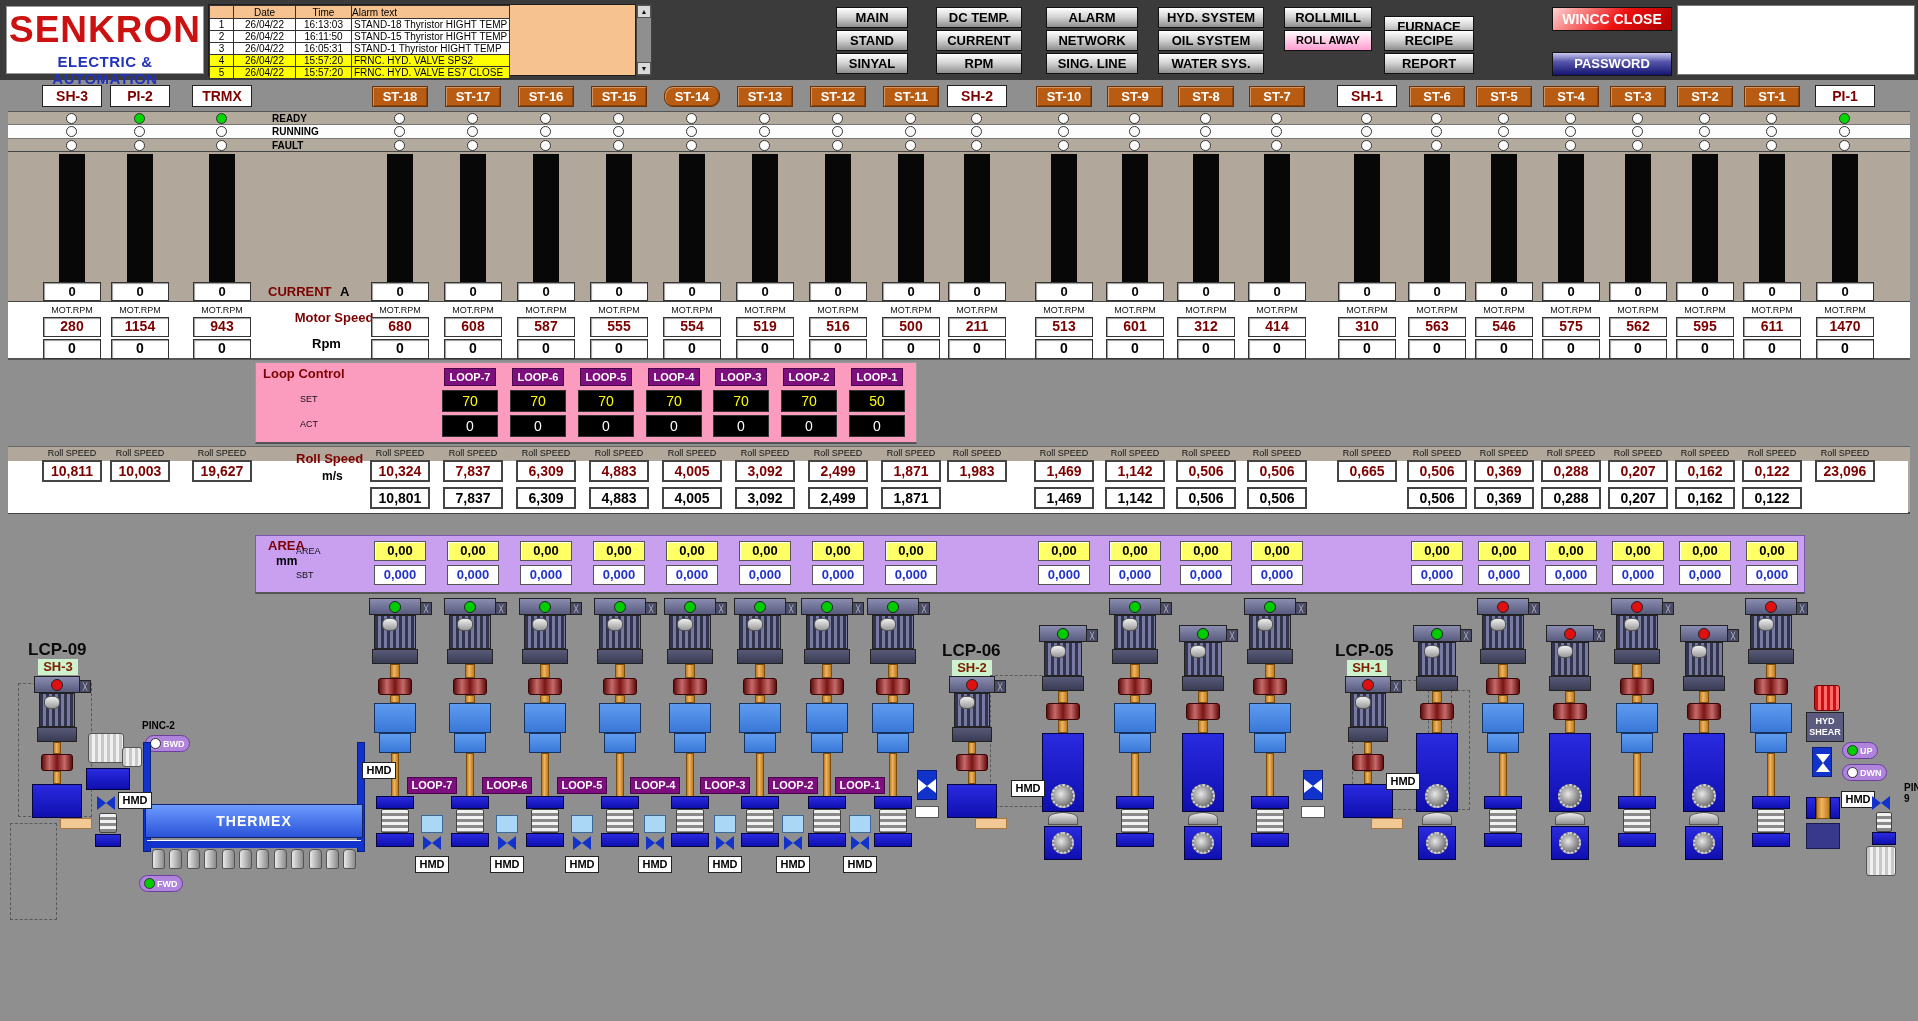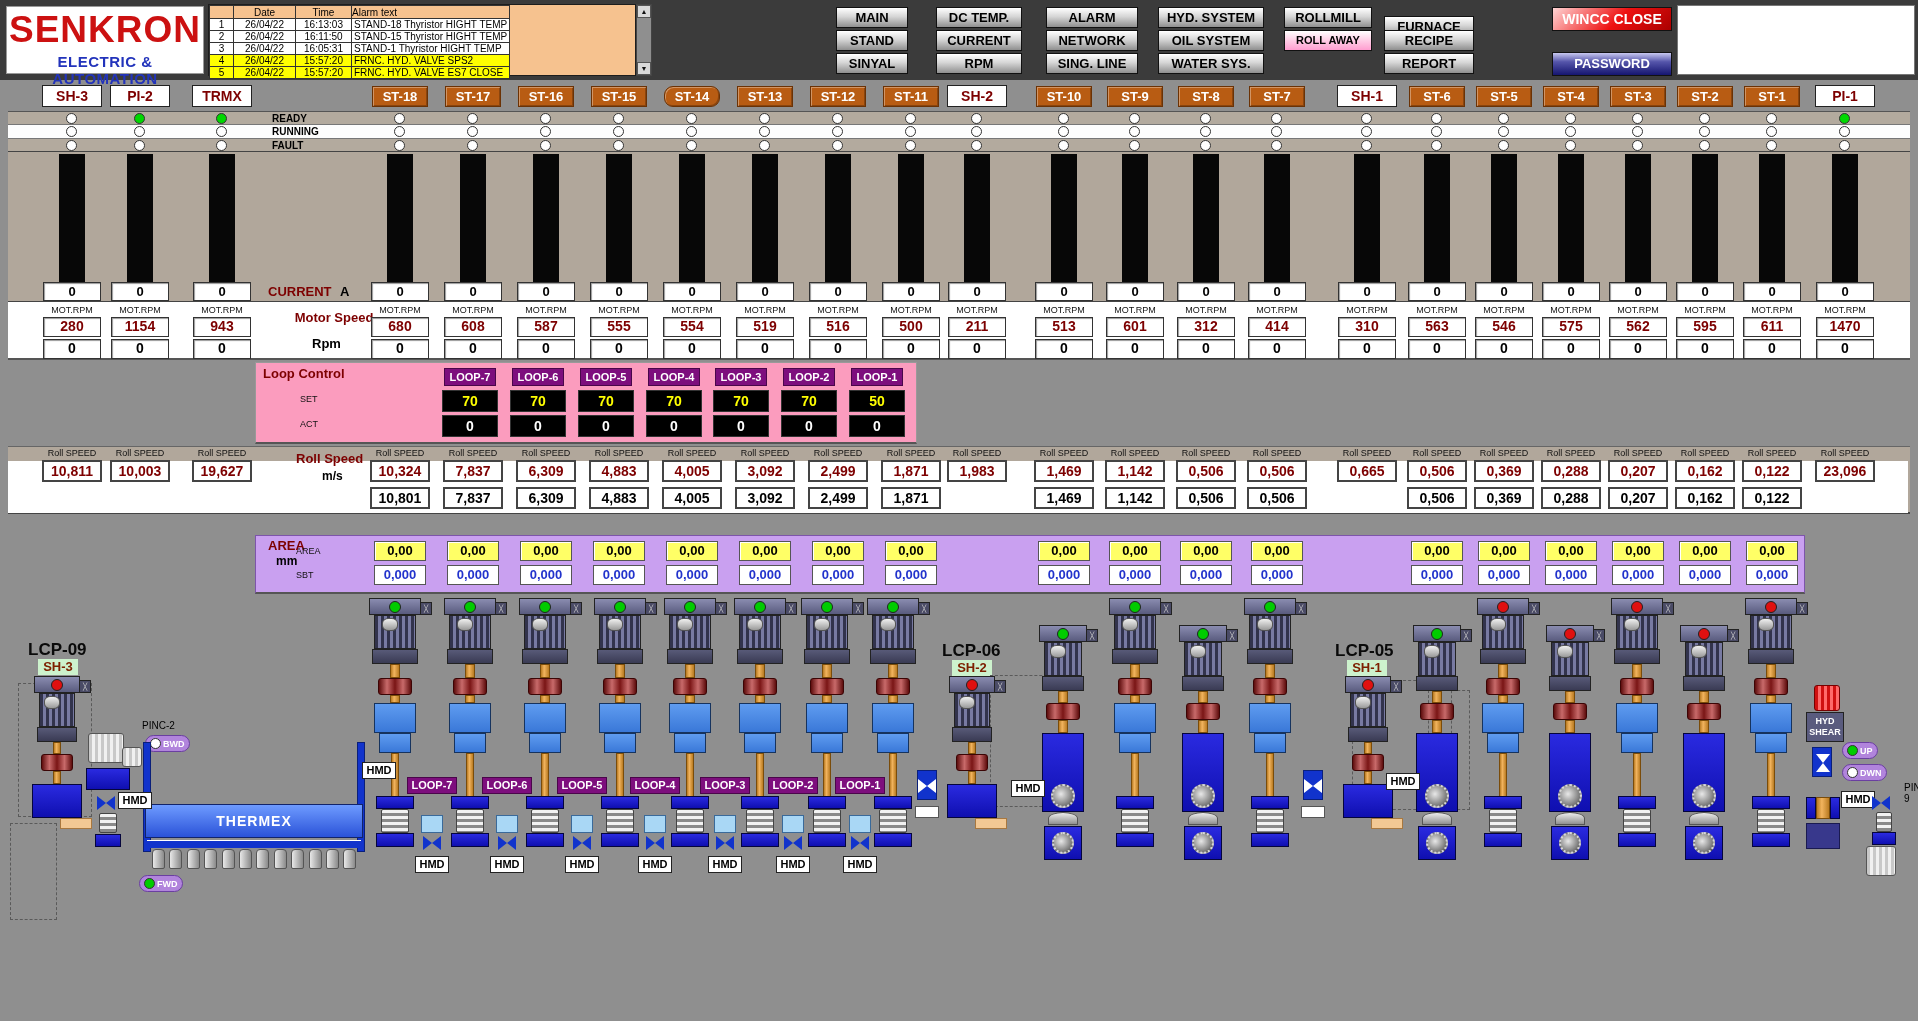--- a/index.html
+++ b/index.html
@@ -48,21 +48,21 @@
   .valbox{position:absolute;width:58px;height:19px;background:#fff;border:1px solid #333;box-shadow:inset 1px 1px 1px rgba(0,0,0,.4), inset -1px -1px 0 rgba(255,255,255,.8);font-weight:bold;font-size:13px;text-align:center;line-height:17px;color:#000;}
   .valbox.set{color:#7d0000;font-size:14px;height:20px;}
   .valbox.act{color:#000;font-size:14px;height:20px;}
   .whiteband{position:absolute;left:8px;top:302px;width:1902px;height:58px;background:#fff;border-bottom:2px solid #555;}
   .mini{position:absolute;width:64px;text-align:center;font-size:9px;color:#111;}
   .dk{color:#7d0000;font-weight:bold;font-size:13px;position:absolute;}
   .bk{color:#000;font-weight:bold;font-size:13px;position:absolute;}
   .tiny{position:absolute;font-size:9px;color:#111;}
   .loop-panel{position:absolute;left:255px;top:362px;width:662px;height:82px;background:#fb9cbe;border:1px solid #999;border-bottom:2px solid #555;}
   .loop-hdr{position:absolute;top:368px;width:52px;height:18px;background:#7d0e7d;color:#fff;font-weight:bold;font-size:11px;text-align:center;line-height:16px;border:1px solid #4a064a;}
-  .loop-val{position:absolute;width:56px;height:22px;background:#000;border:1px solid #333;font-weight:bold;font-size:14px;text-align:center;line-height:20px;}
+  .loop-val{position:absolute;width:56px;height:22px;background:#000;border:1px solid #333;font-weight:normal;font-size:14px;text-align:center;line-height:20px;}
   .loop-val.set{top:390px;color:#ffff00;}
   .loop-val.act{top:415px;color:#fff;}
   .roll-strip{position:absolute;left:8px;top:446px;width:1902px;height:68px;background:#b1a79b;border-top:1px solid #666;border-bottom:2px solid #444;}
   .roll-white{position:absolute;left:0;top:14px;width:1900px;height:52px;background:#fff;}
   .rollbox{position:absolute;width:60px;height:22px;background:#fff;border:2px solid #444;font-weight:bold;font-size:14px;text-align:center;line-height:18px;}
   .rollbox.set{color:#7d0000;}
   .rollbox.act{color:#000;}
   .area-panel{position:absolute;left:255px;top:535px;width:1550px;height:59px;background:#c9a0f0;border:1px solid #7d55aa;border-bottom:2px solid #555;}
   .areabox{position:absolute;top:541px;width:52px;height:20px;background:#ffff66;border:1px solid #555;box-shadow:inset 1px 1px 0 #fff;font-weight:bold;font-size:13px;color:#000;text-align:center;line-height:18px;}
   .sbtbox{position:absolute;top:565px;width:52px;height:20px;background:#fff;border:1px solid #555;font-weight:bold;font-size:13px;color:#2233cc;text-align:center;line-height:18px;}
@@ -90,21 +90,21 @@
   .bowtie::before,.bowtie::after{content:"";position:absolute;top:0;border-top:7px solid transparent;border-bottom:7px solid transparent;}
   .bowtie::before{left:0;border-left:9px solid #1133cc;}
   .bowtie::after{right:0;border-right:9px solid #1133cc;}
   .bowtie.white::before{border-left-color:#fff;}
   .bowtie.white::after{border-right-color:#fff;}
   .rot90{transform:rotate(90deg);}
   .hmd{position:absolute;width:34px;height:17px;background:#fff;border:1px solid #222;color:#000;font-weight:bold;font-size:11px;text-align:center;line-height:15px;}
   .loop-tag{position:absolute;width:50px;height:17px;background:#7d0e7d;color:#fff;font-weight:bold;font-size:11px;text-align:center;line-height:15px;border:1px solid #4a064a;}
   .lcp{position:absolute;font-weight:bold;font-size:17px;color:#0a0a0a;}
   .shtag{position:absolute;width:40px;height:16px;background:#cdf2cd;color:#7d2000;font-weight:bold;font-size:13px;text-align:center;line-height:15px;}
-  .pinc{position:absolute;font-weight:normal;font-size:10px;color:#000;padding-left:48px;}
+  .pinc{position:absolute;font-weight:bold;font-size:10px;color:#000;padding-left:48px;}
   .chip{position:absolute;height:17px;background:#b184dc;border:1px solid #6a3fa0;border-radius:9px;color:#fff;font-weight:bold;font-size:9px;display:flex;align-items:center;gap:2px;padding:0 4px;}
   .chip .dot{width:11px;height:11px;border-radius:50%;border:1px solid #333;background:#fff;flex:0 0 auto;}
   .chip .dot.green{background:#00cc00;}
   .thermex-main{position:absolute;left:145px;top:804px;width:218px;height:34px;background:linear-gradient(180deg,#6e9bff,#2a52d8);border:1px solid #12246a;color:#fff;font-weight:bold;font-size:14px;text-align:center;line-height:32px;letter-spacing:1px;}
   .t-post{position:absolute;width:8px;height:110px;background:#1133cc;border:1px solid #0a1f7a;}
   .t-rail{position:absolute;left:147px;top:840px;width:214px;height:8px;background:#1133cc;border-top:1px solid #fff;}
   .t-roller{position:absolute;width:13px;height:20px;background:linear-gradient(90deg,#e8e8e8,#8a8a8a);border:1px solid #555;border-radius:4px 4px 2px 2px;}
   .p-motor{position:absolute;background:repeating-linear-gradient(90deg,#c8c8c8 0 3px,#f0f0f0 3px 6px);border:1px solid #555;border-radius:3px;}
   .navybox{position:absolute;background:#38388c;border:1px solid #1a1a50;}
   .bluevalve{position:absolute;background:#1133cc;border:1px solid #0a1f7a;}

